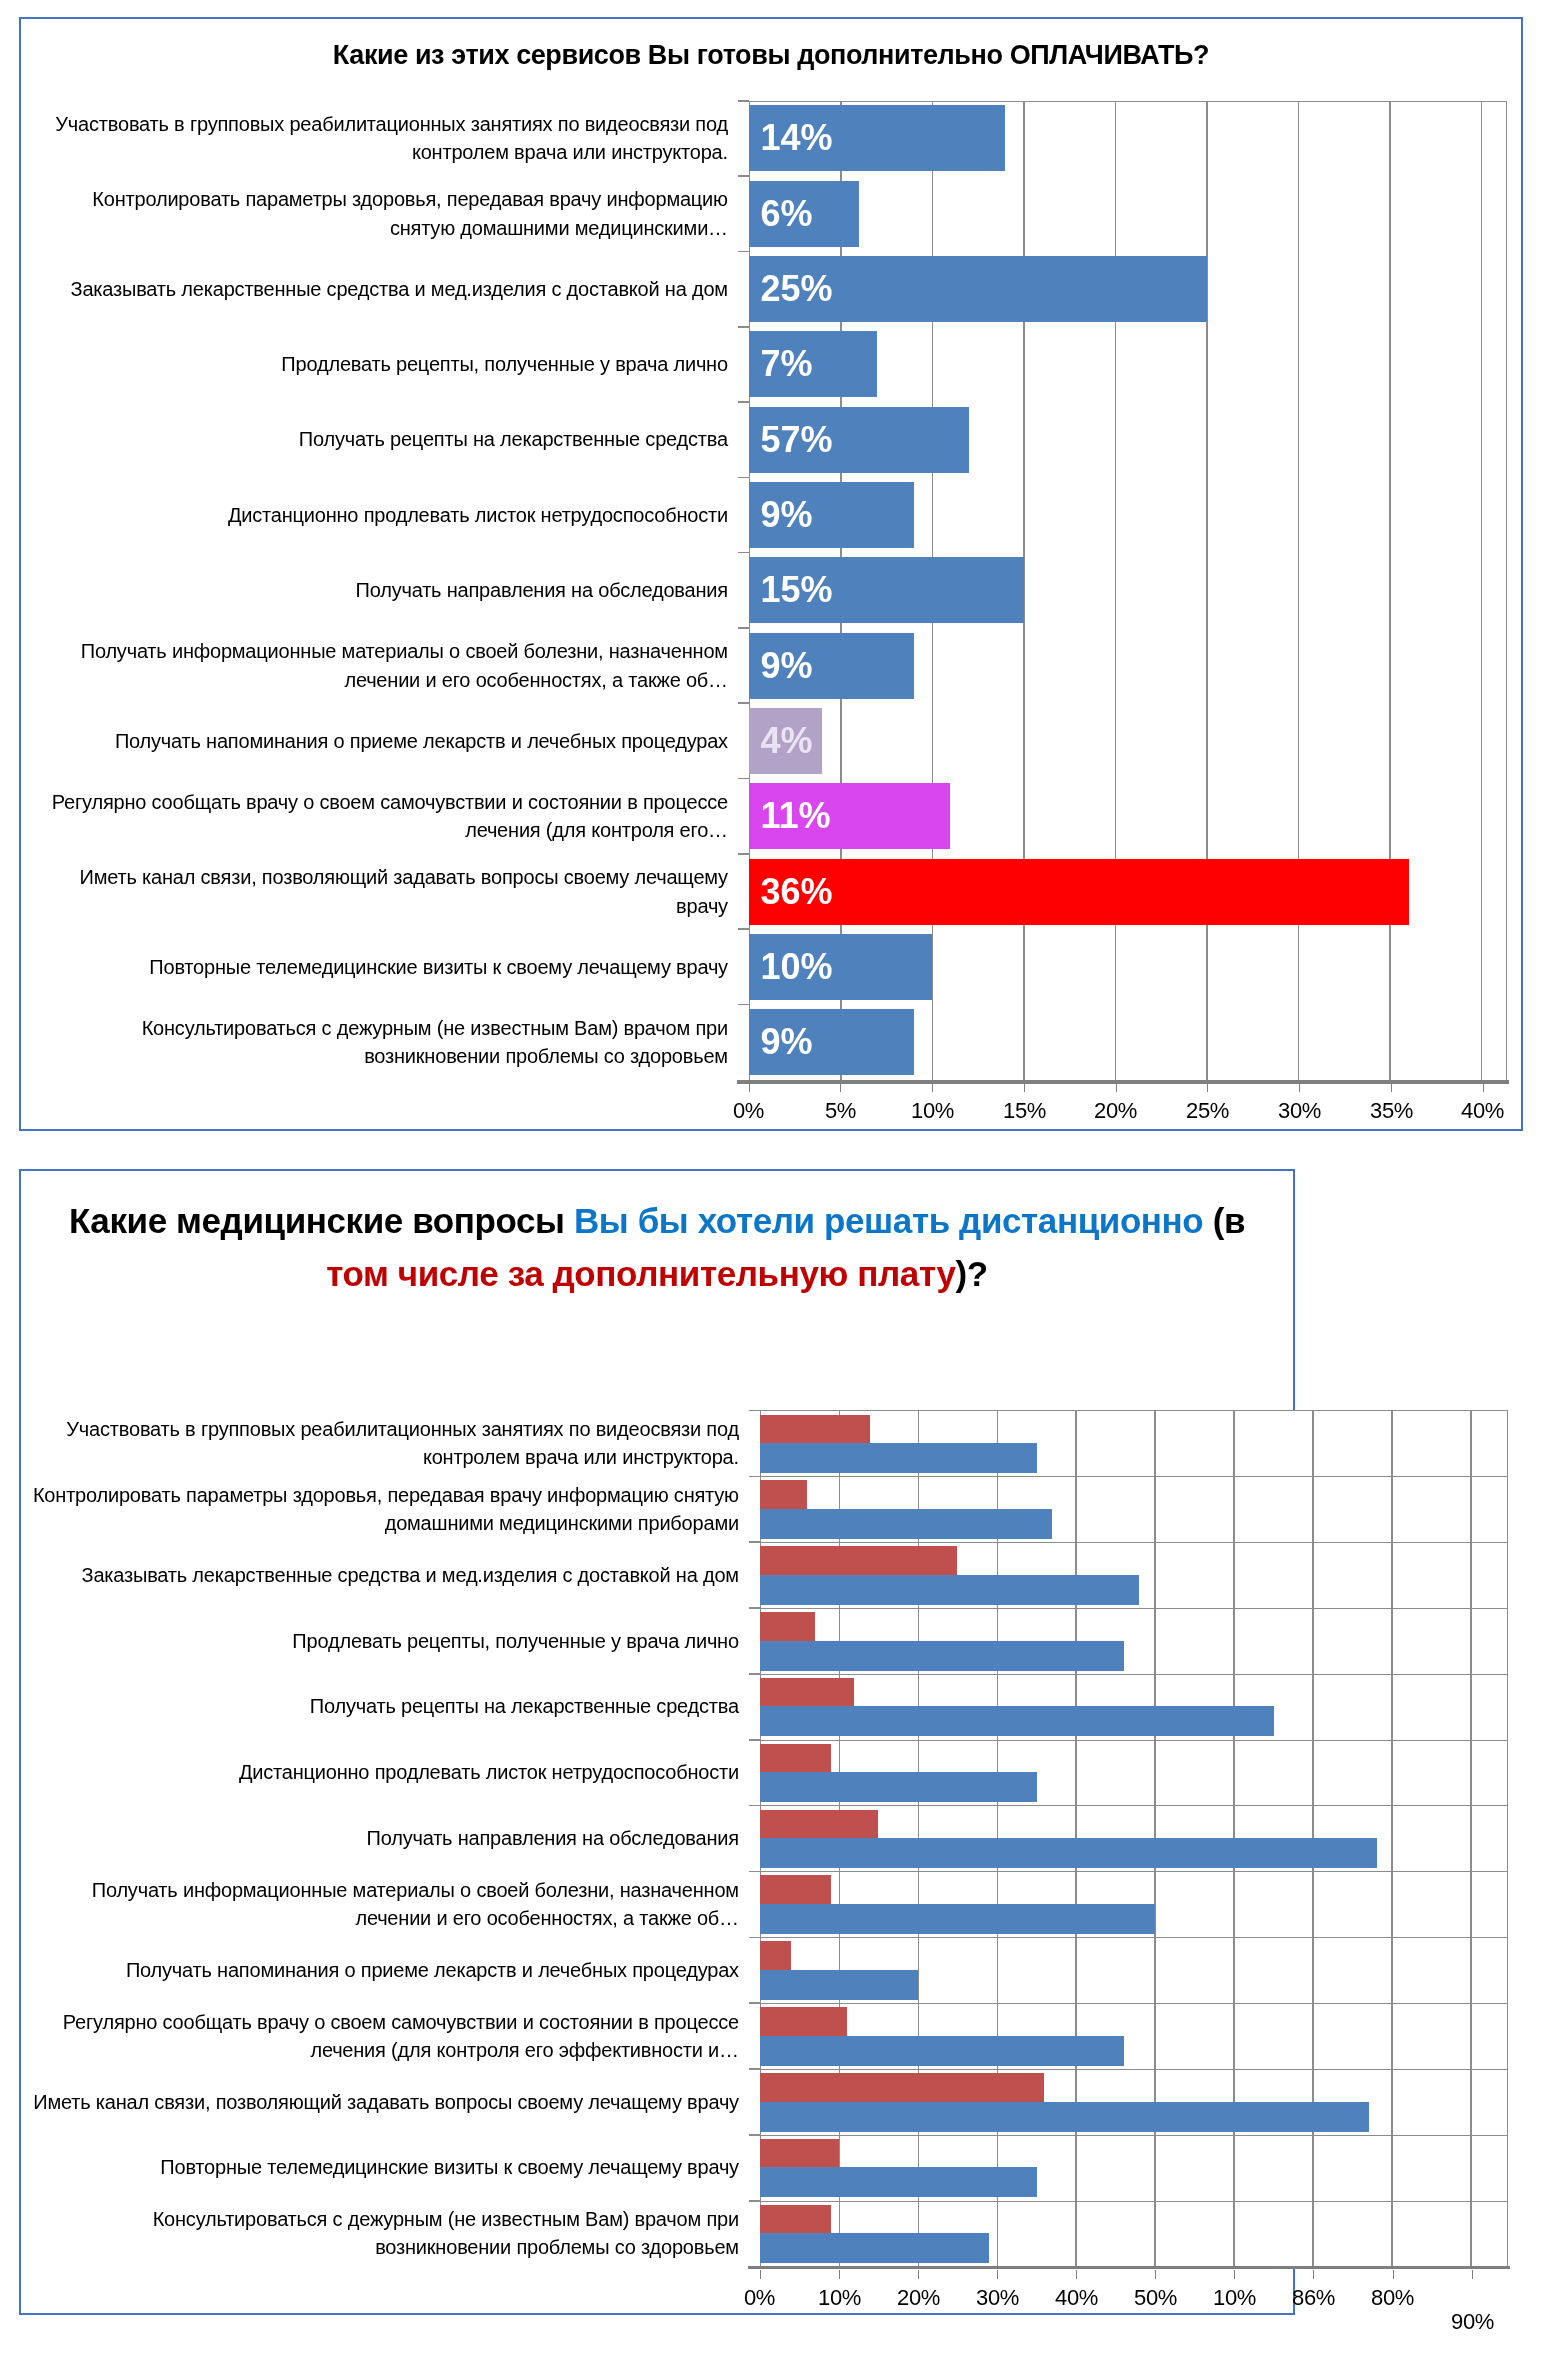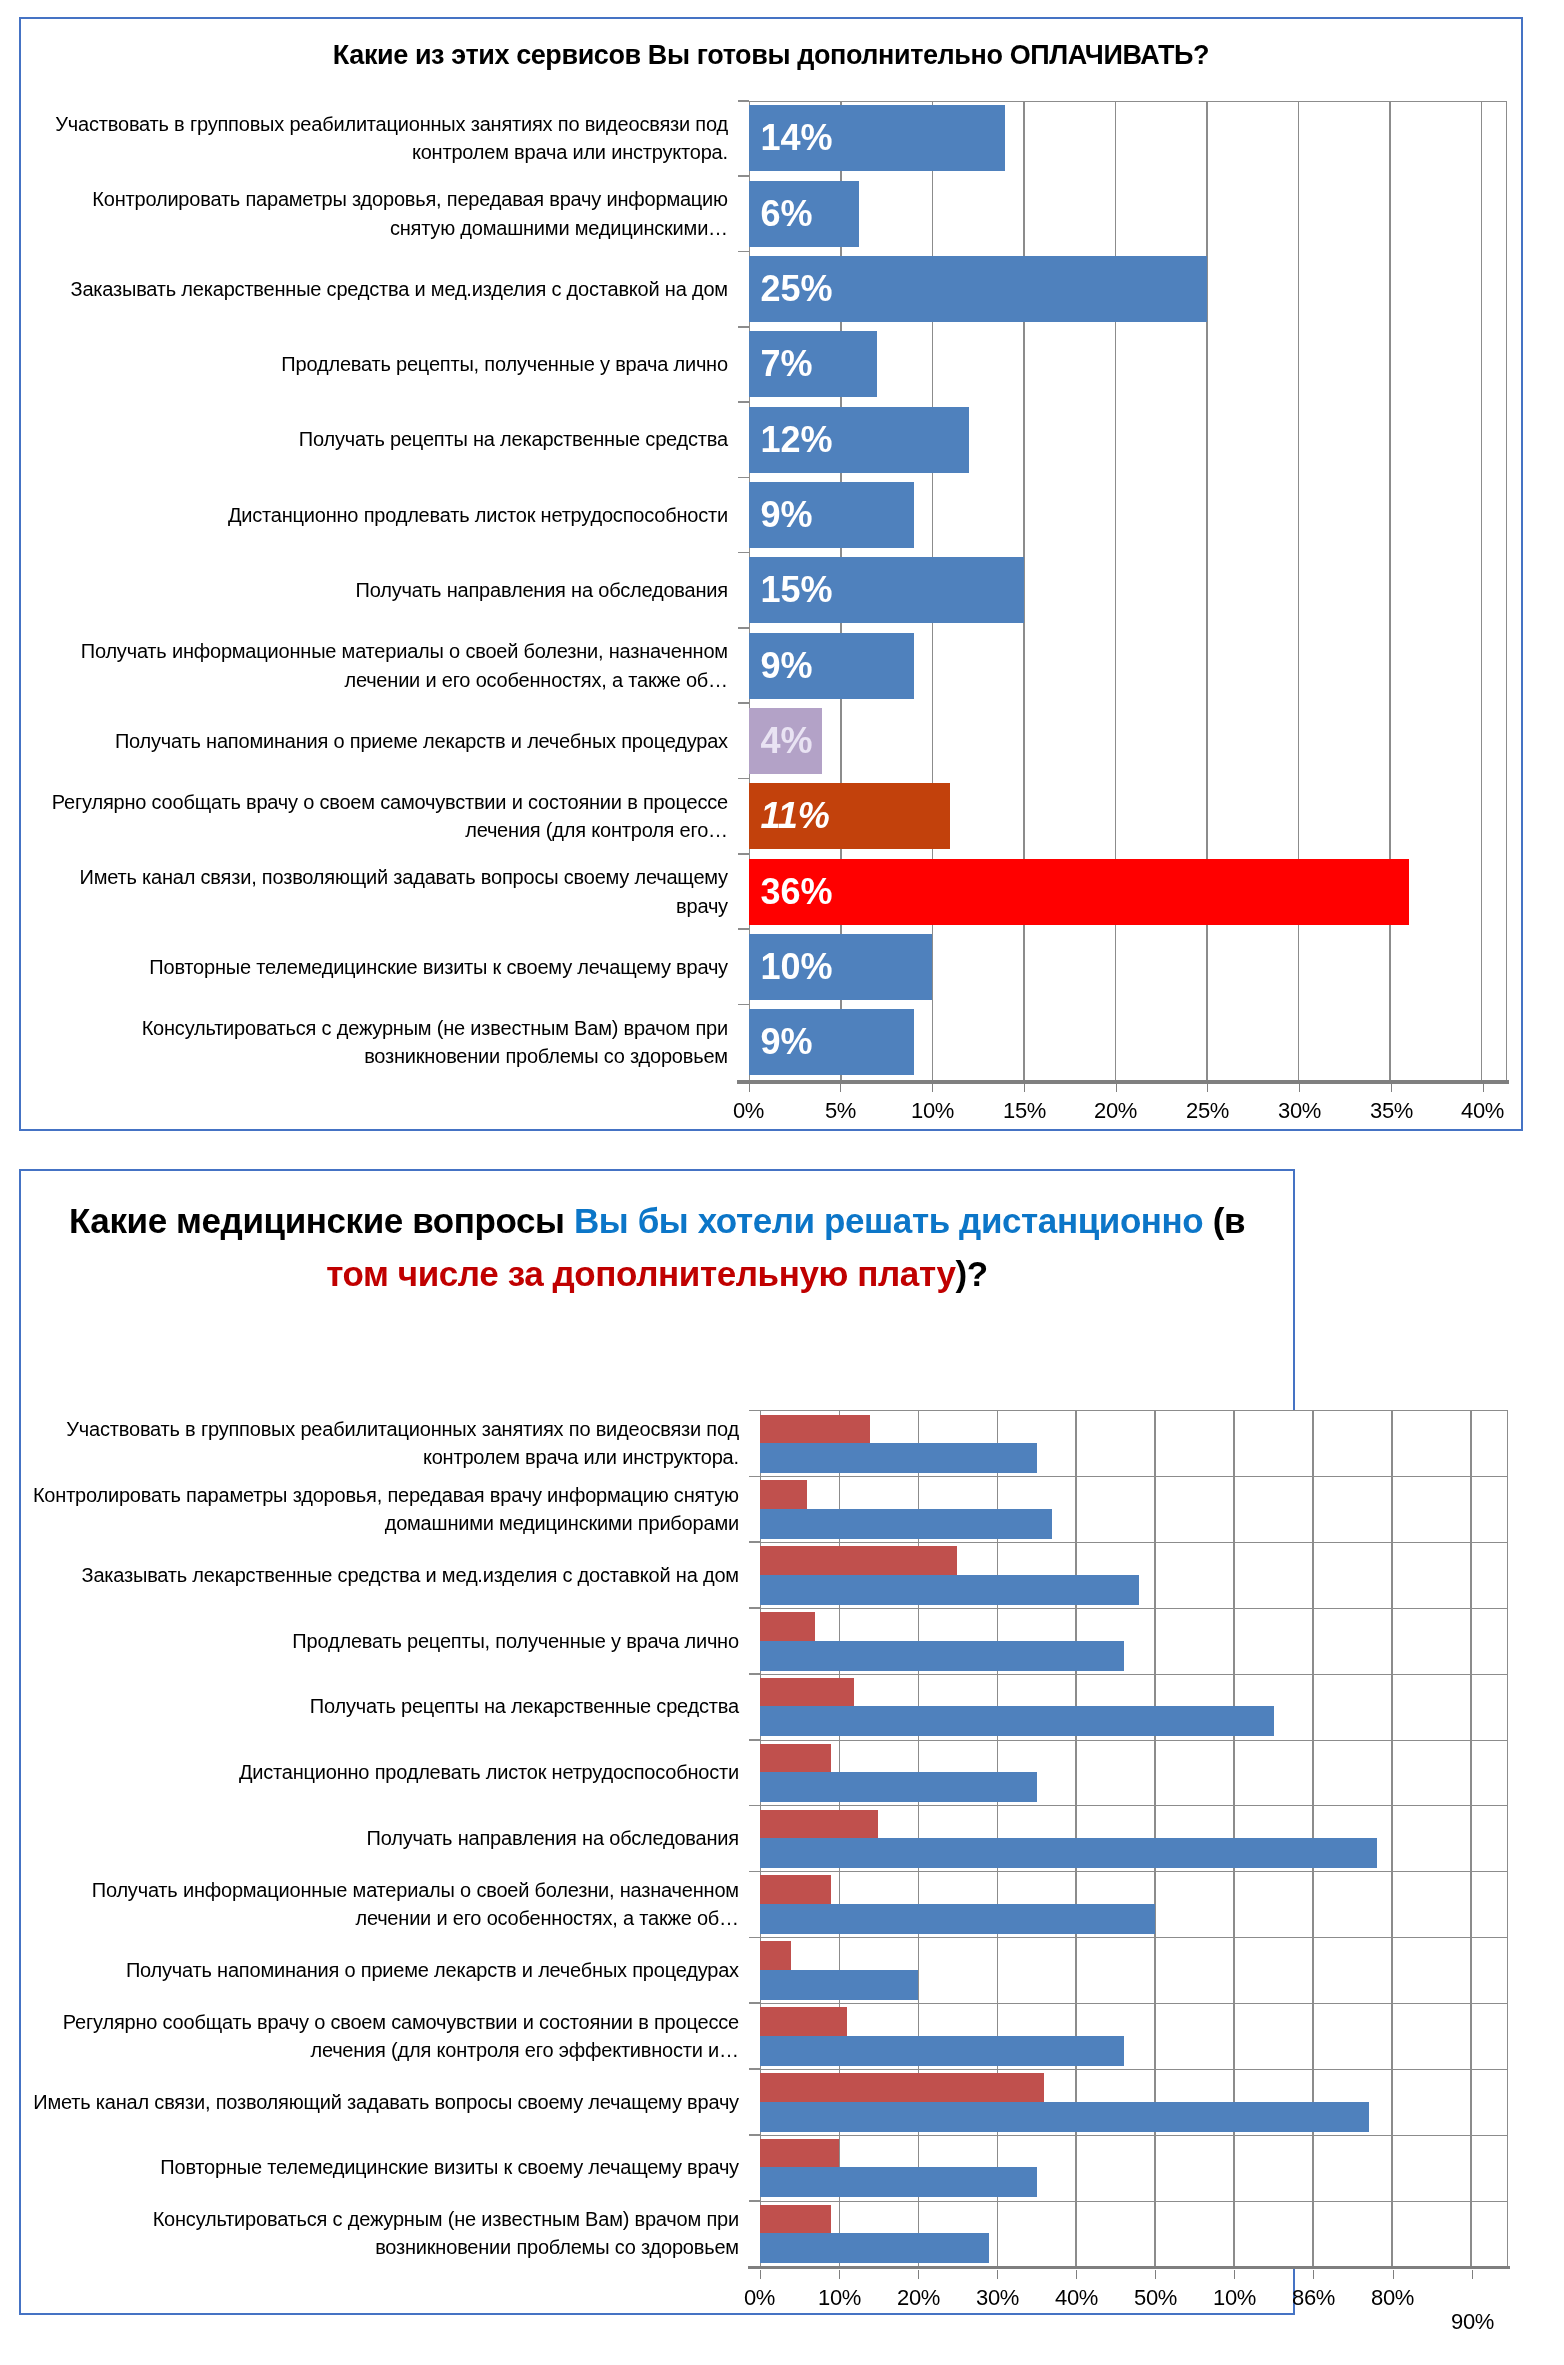--- a/index.html
+++ b/index.html
@@ -109,21 +109,21 @@
           <div class="cell">
             <div class="bar" style="width: 16.9492%; background: rgb(79, 129, 189);">
               <span>7%</span>
             </div>
           </div>
         </div>
         <div class="row">
           <div class="lab">Получать рецепты на лекарственные средства</div>
           <div class="cell">
             <div class="bar" style="width: 29.0557%; background: rgb(79, 129, 189);">
-              <span>12%</span>
+              <span>57%</span>
             </div>
           </div>
         </div>
         <div class="row">
           <div class="lab">Дистанционно продлевать листок нетрудоспособности</div>
           <div class="cell">
             <div class="bar" style="width: 21.7918%; background: rgb(79, 129, 189);">
               <span>9%</span>
             </div>
           </div>
@@ -148,21 +148,21 @@
           <div class="lab">Получать напоминания о приеме лекарств и лечебных процедурах</div>
           <div class="cell">
             <div class="bar" style="width: 9.68523%; background: rgb(179, 162, 199);">
               <span style="color: rgb(233, 227, 243);">4%</span>
             </div>
           </div>
         </div>
         <div class="row">
           <div class="lab">Регулярно сообщать врачу о своем самочувствии и состоянии в процессе лечения (для контроля его…</div>
           <div class="cell">
-            <div class="bar" style="width: 26.6344%; background: #c2410c; font-style: italic;">
+            <div class="bar" style="width: 26.6344%; background: #d946ef;">
               <span>11%</span>
             </div>
           </div>
         </div>
         <div class="row">
           <div class="lab">Иметь канал связи, позволяющий задавать вопросы своему лечащему врачу</div>
           <div class="cell">
             <div class="bar" style="width: 87.1671%; background: rgb(255, 0, 0);">
               <span>36%</span>
             </div>

